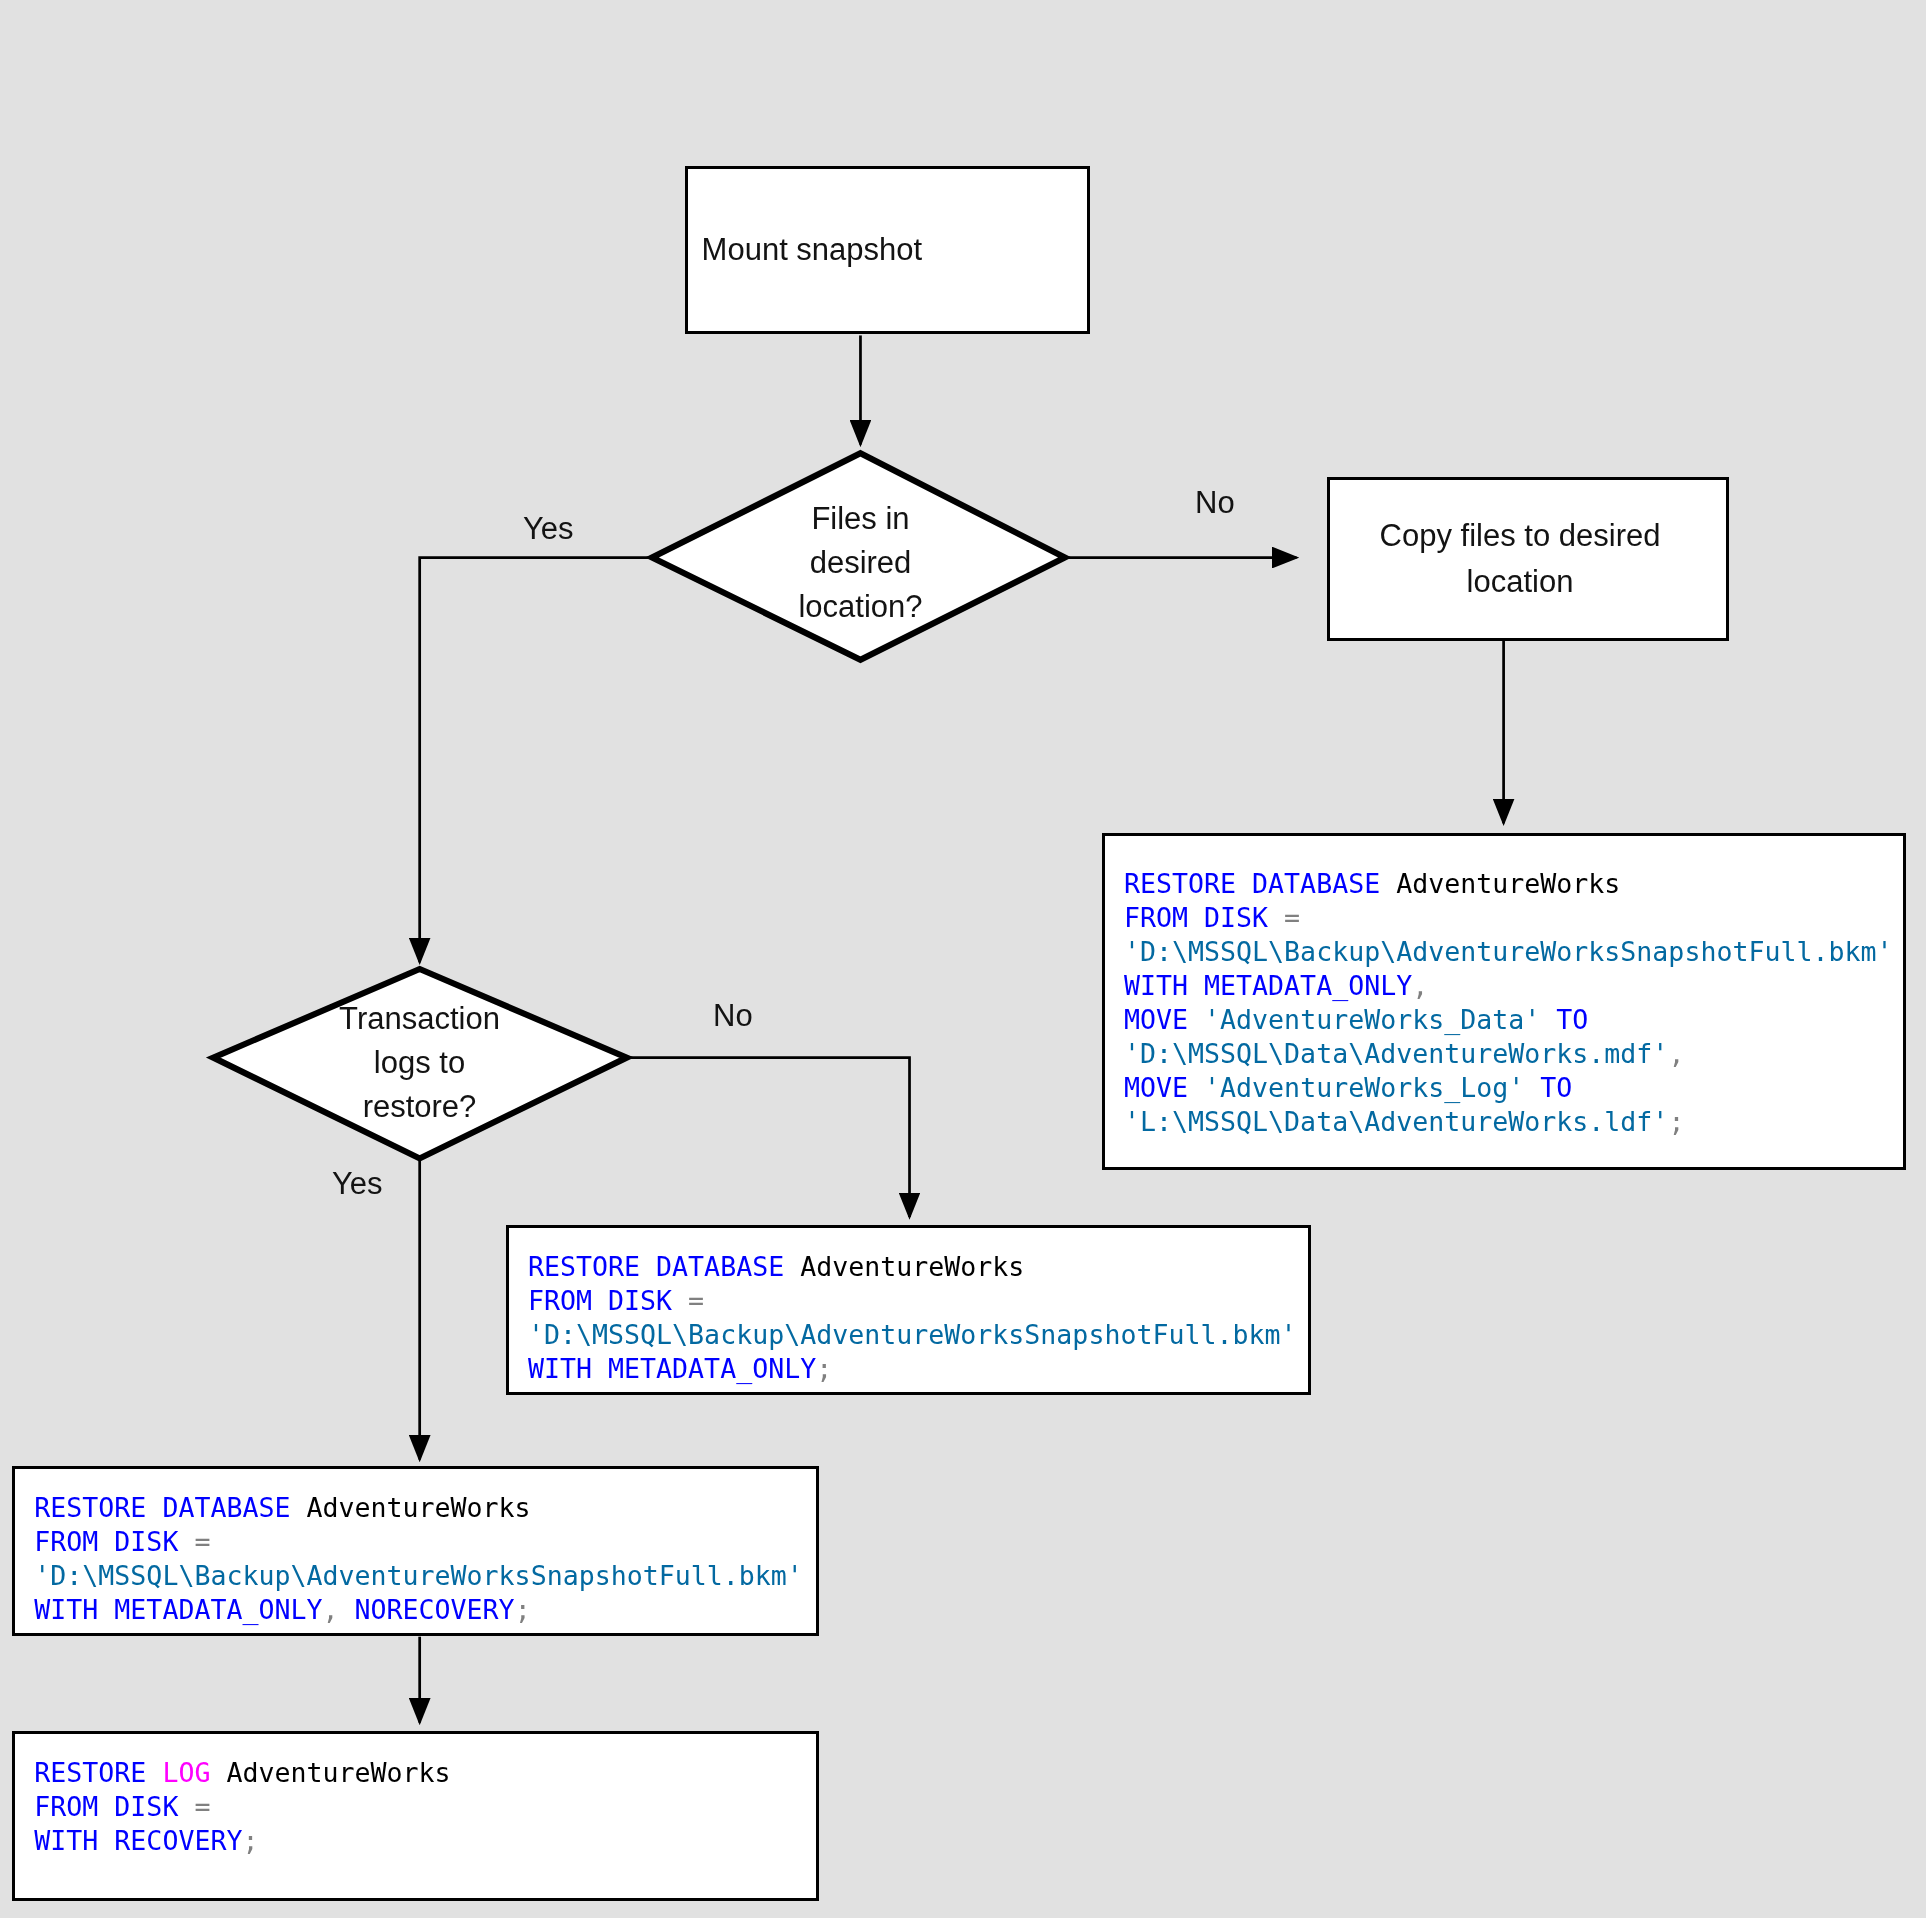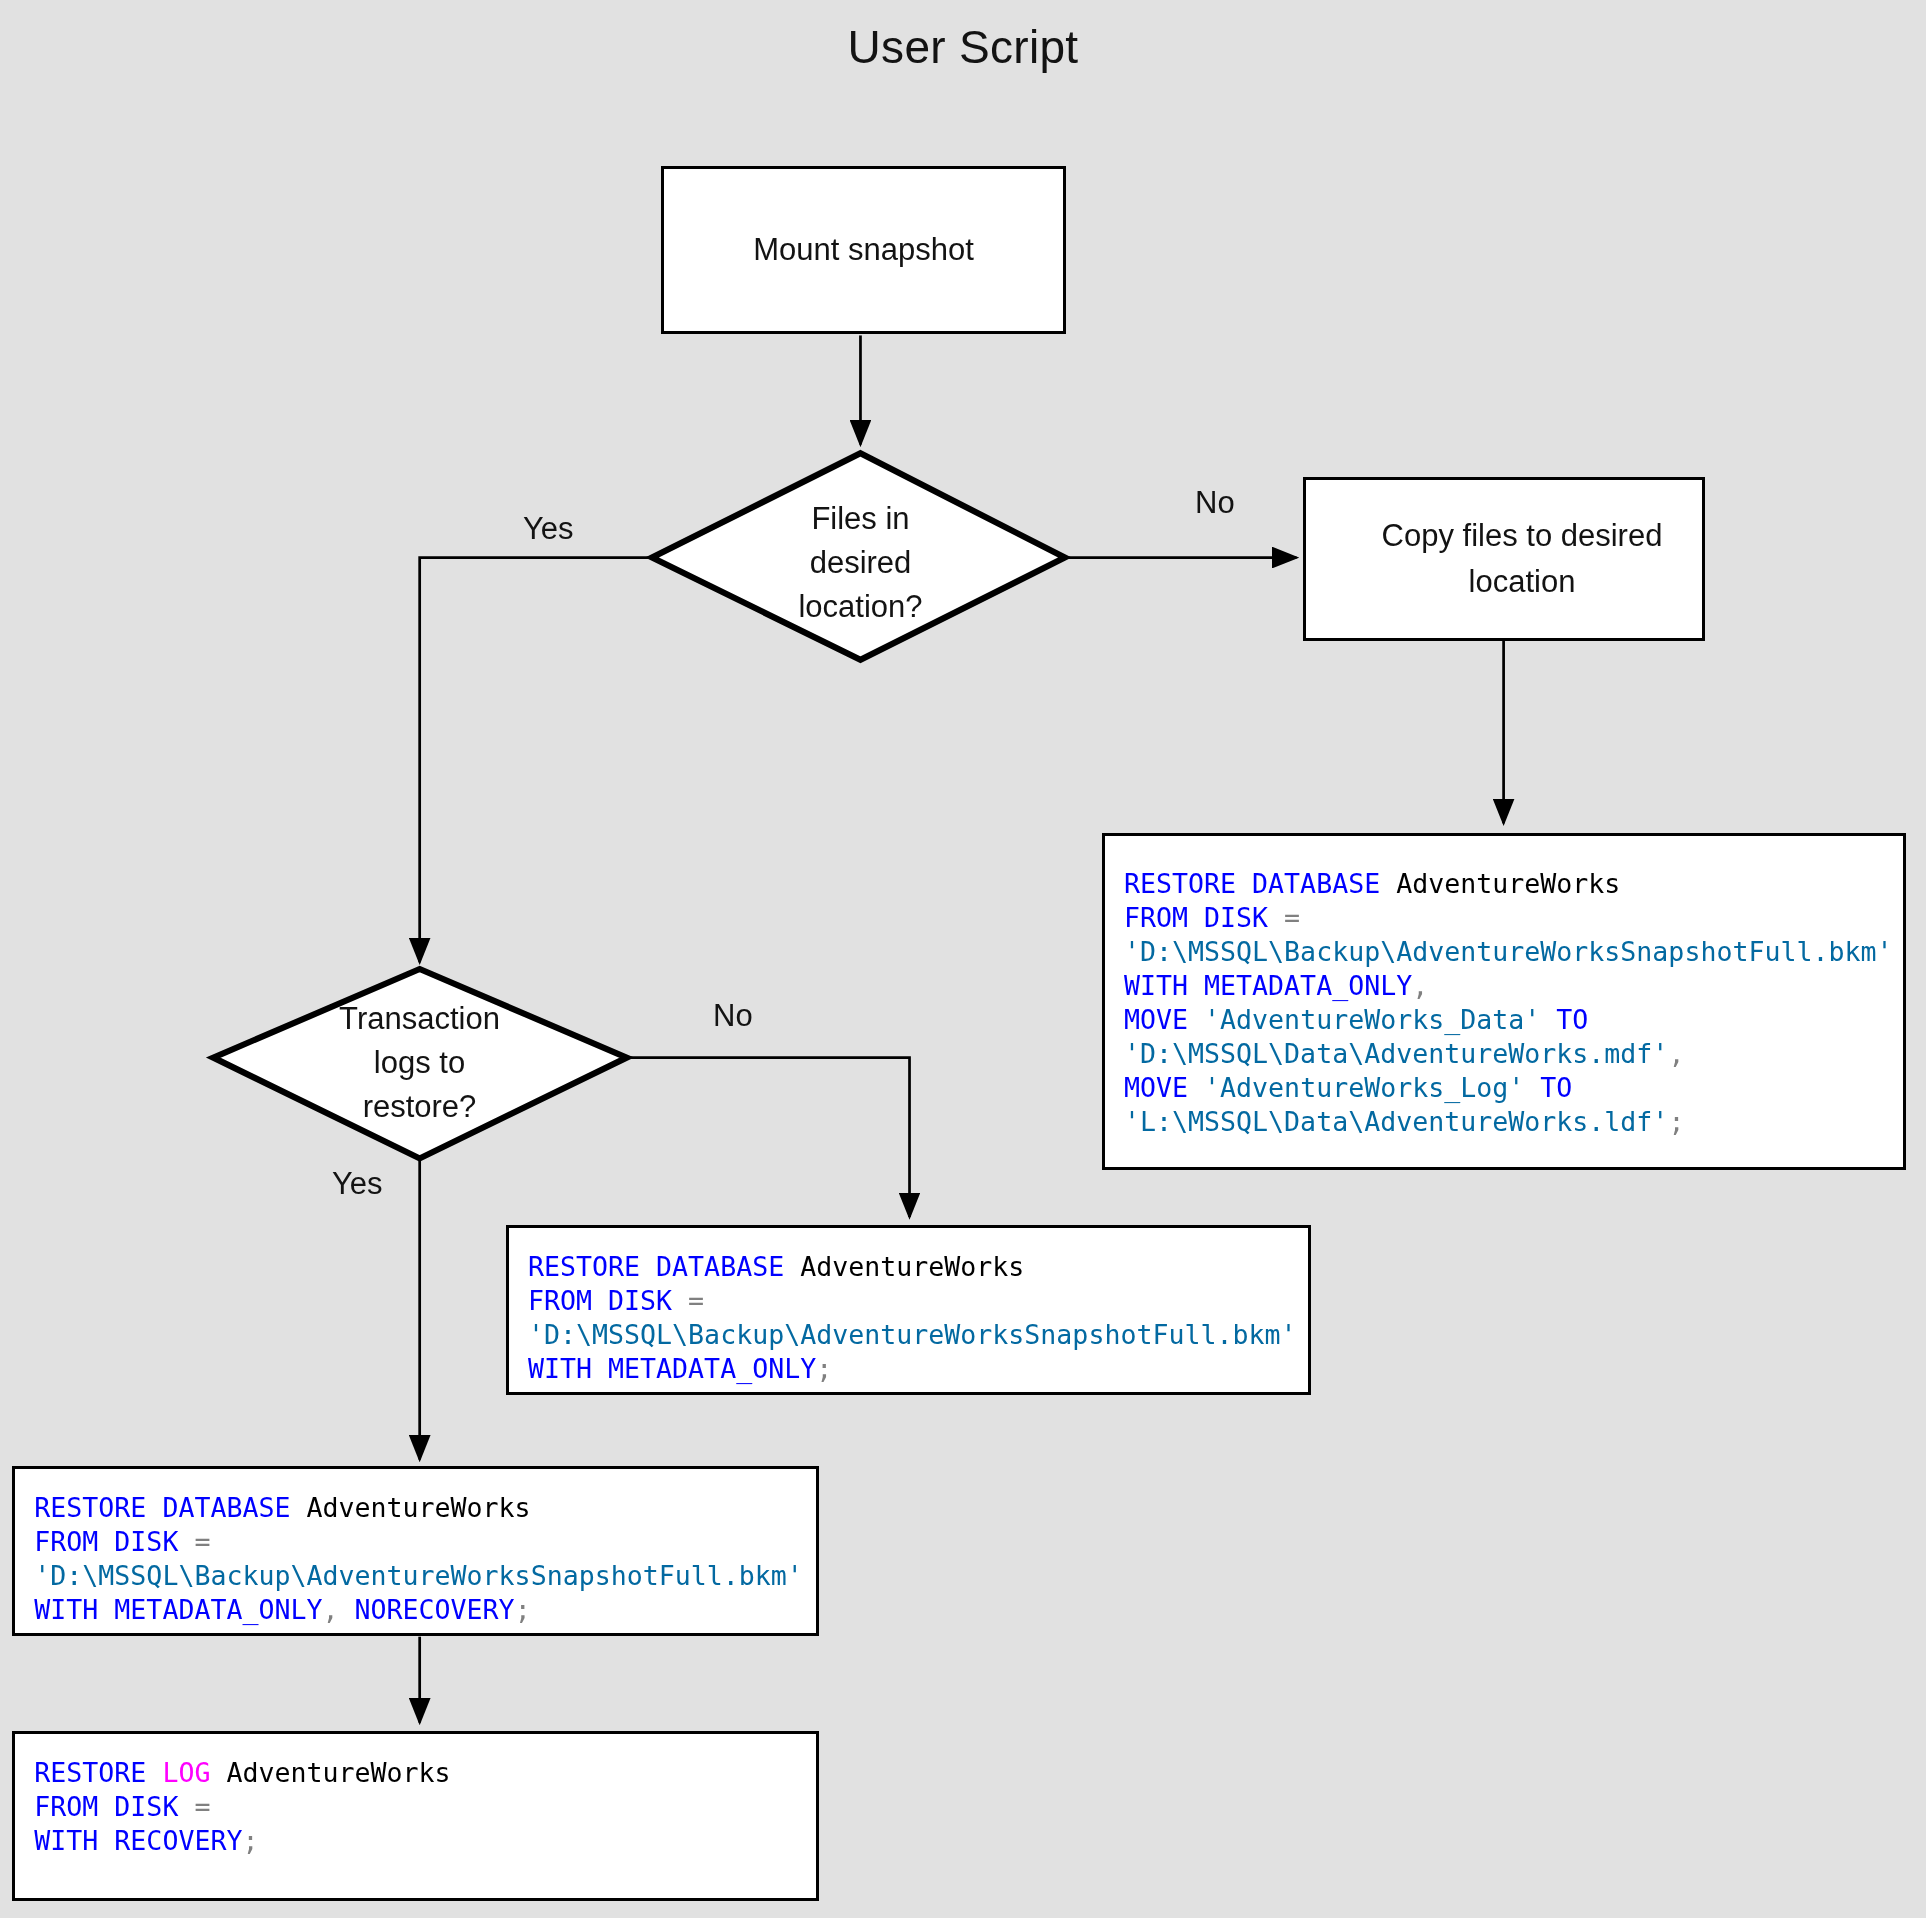--- a/index.html
+++ b/index.html
@@ -33,21 +33,21 @@
     font-family: "Liberation Sans", sans-serif;
     letter-spacing: 0.3px;
   }
   .node-box {
     position: absolute;
     background: #ffffff;
     border: 3.4px solid #000000;
     box-sizing: border-box;
     display: flex;
     align-items: center;
-    justify-content: center;
+    margin-left: 24px;
   }
   .node-label {
     font-size: 31px;
     color: #131313;
     text-align: center;
     line-height: 1.5;
     font-family: "Liberation Sans", sans-serif;
     padding: 0 13.6px;
   }
   .diamond-label {
@@ -84,21 +84,20 @@
   .log { color: #ff00ff; }
   .str { color: #0369a1; }
   .idn { color: #000000; }
   .pun { color: #808080; }
 </style>
 </head>
 <body>
 
 <div id="canvas">
 
-  <div class="page-title">User Script</div>
 
   <svg class="flow" viewBox="0 0 2827 2816" xmlns="http://www.w3.org/2000/svg">
     <defs>
       <marker id="arrowhead" markerWidth="10" markerHeight="8" refX="9" refY="4" orient="auto" markerUnits="strokeWidth">
         <path d="M0,0 L10,4 L0,8 z" fill="#000000"></path>
       </marker>
     </defs>
 
     <line x1="1263" y1="492" x2="1263" y2="652" stroke="#000000" stroke-width="4" marker-end="url(#arrowhead)"></line>
 

